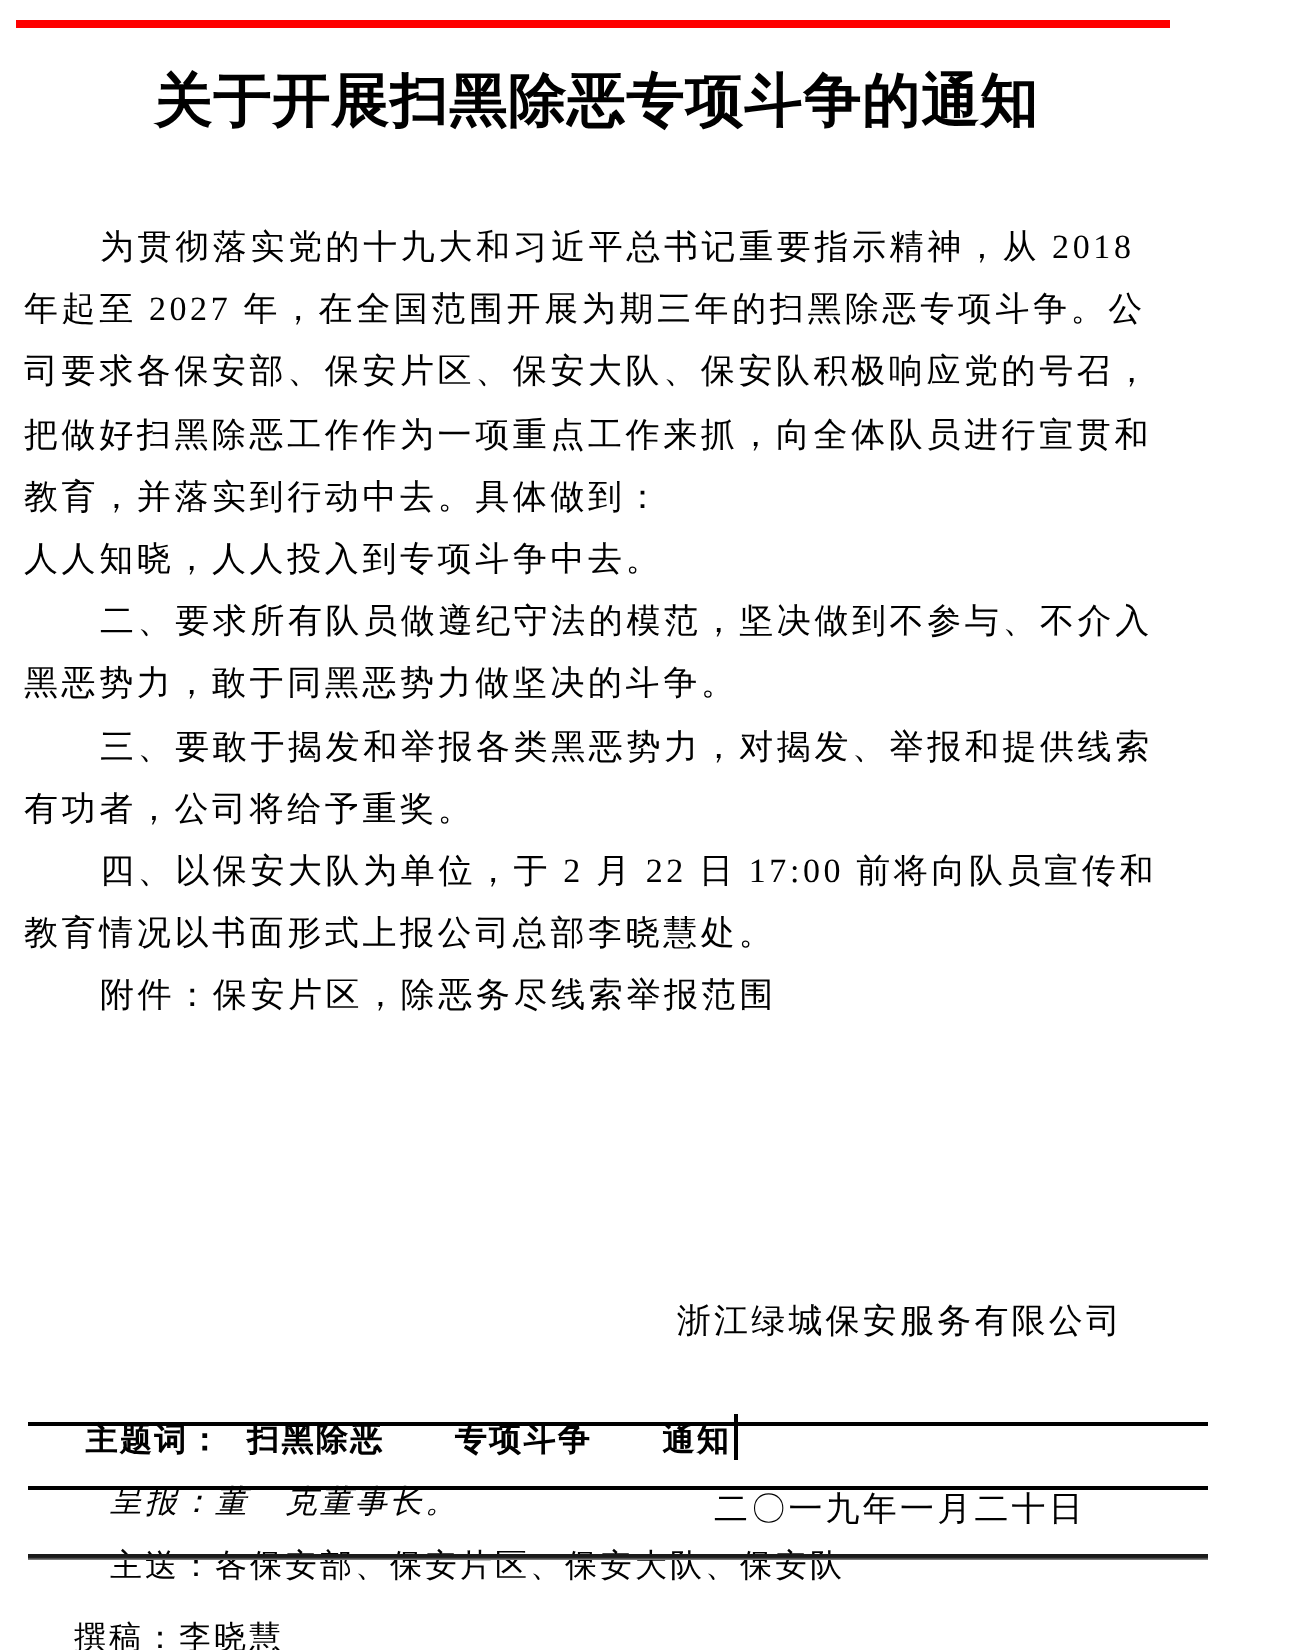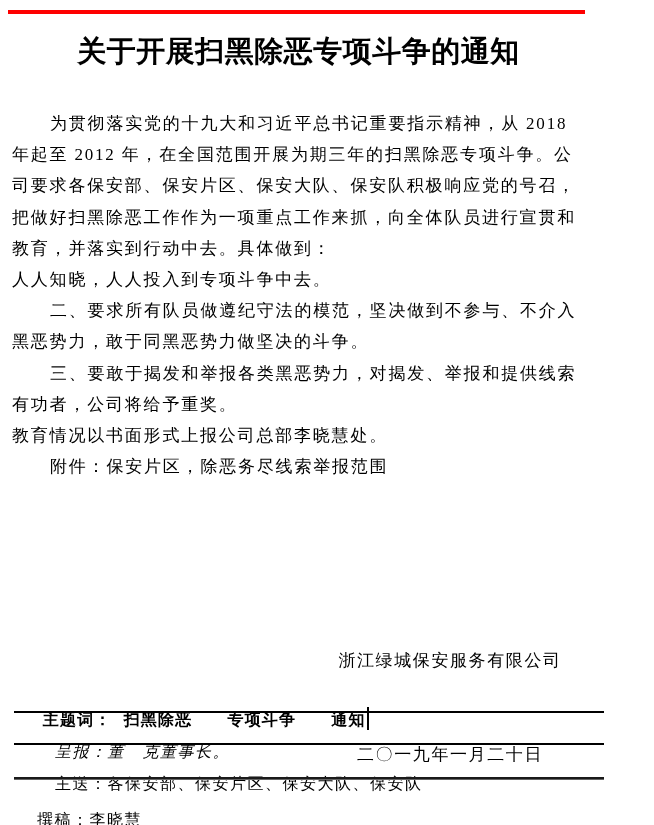--- a/index.html
+++ b/index.html
@@ -105,29 +105,30 @@
 <body>
 
 <div class="page">
 
   <div class="red-rule"></div>
 
   <h1 class="doc-title">关于开展扫黑除恶专项斗争的通知</h1>
 
   <div class="doc-body">
       <div class="doc-line indent">为贯彻落实党的十九大和习近平总书记重要指示精神，从 2018</div>
-      <div class="doc-line">年起至 2012 年，在全国范围开展为期三年的扫黑除恶专项斗争。公</div>
+      <div class="doc-line">年起至 2027 年，在全国范围开展为期三年的扫黑除恶专项斗争。公</div>
       <div class="doc-line">司要求各保安部、保安片区、保安大队、保安队积极响应党的号召，</div>
       <div class="doc-line">把做好扫黑除恶工作作为一项重点工作来抓，向全体队员进行宣贯和</div>
       <div class="doc-line">教育，并落实到行动中去。具体做到：</div>
       <div class="doc-line">人人知晓，人人投入到专项斗争中去。</div>
       <div class="doc-line indent">二、要求所有队员做遵纪守法的模范，坚决做到不参与、不介入</div>
       <div class="doc-line">黑恶势力，敢于同黑恶势力做坚决的斗争。</div>
       <div class="doc-line indent">三、要敢于揭发和举报各类黑恶势力，对揭发、举报和提供线索</div>
       <div class="doc-line">有功者，公司将给予重奖。</div>
+      <div class="doc-line indent">四、以保安大队为单位，于 2 月 22 日 17:00 前将向队员宣传和</div>
       <div class="doc-line">教育情况以书面形式上报公司总部李晓慧处。</div>
       <div class="doc-line indent">附件：保安片区，除恶务尽线索举报范围</div>
     </div>
 
   <div class="signature">
     <div>浙江绿城保安服务有限公司</div>
     <div>二〇一九年一月二十日</div>
   </div>
 
   <div class="subject-row">

